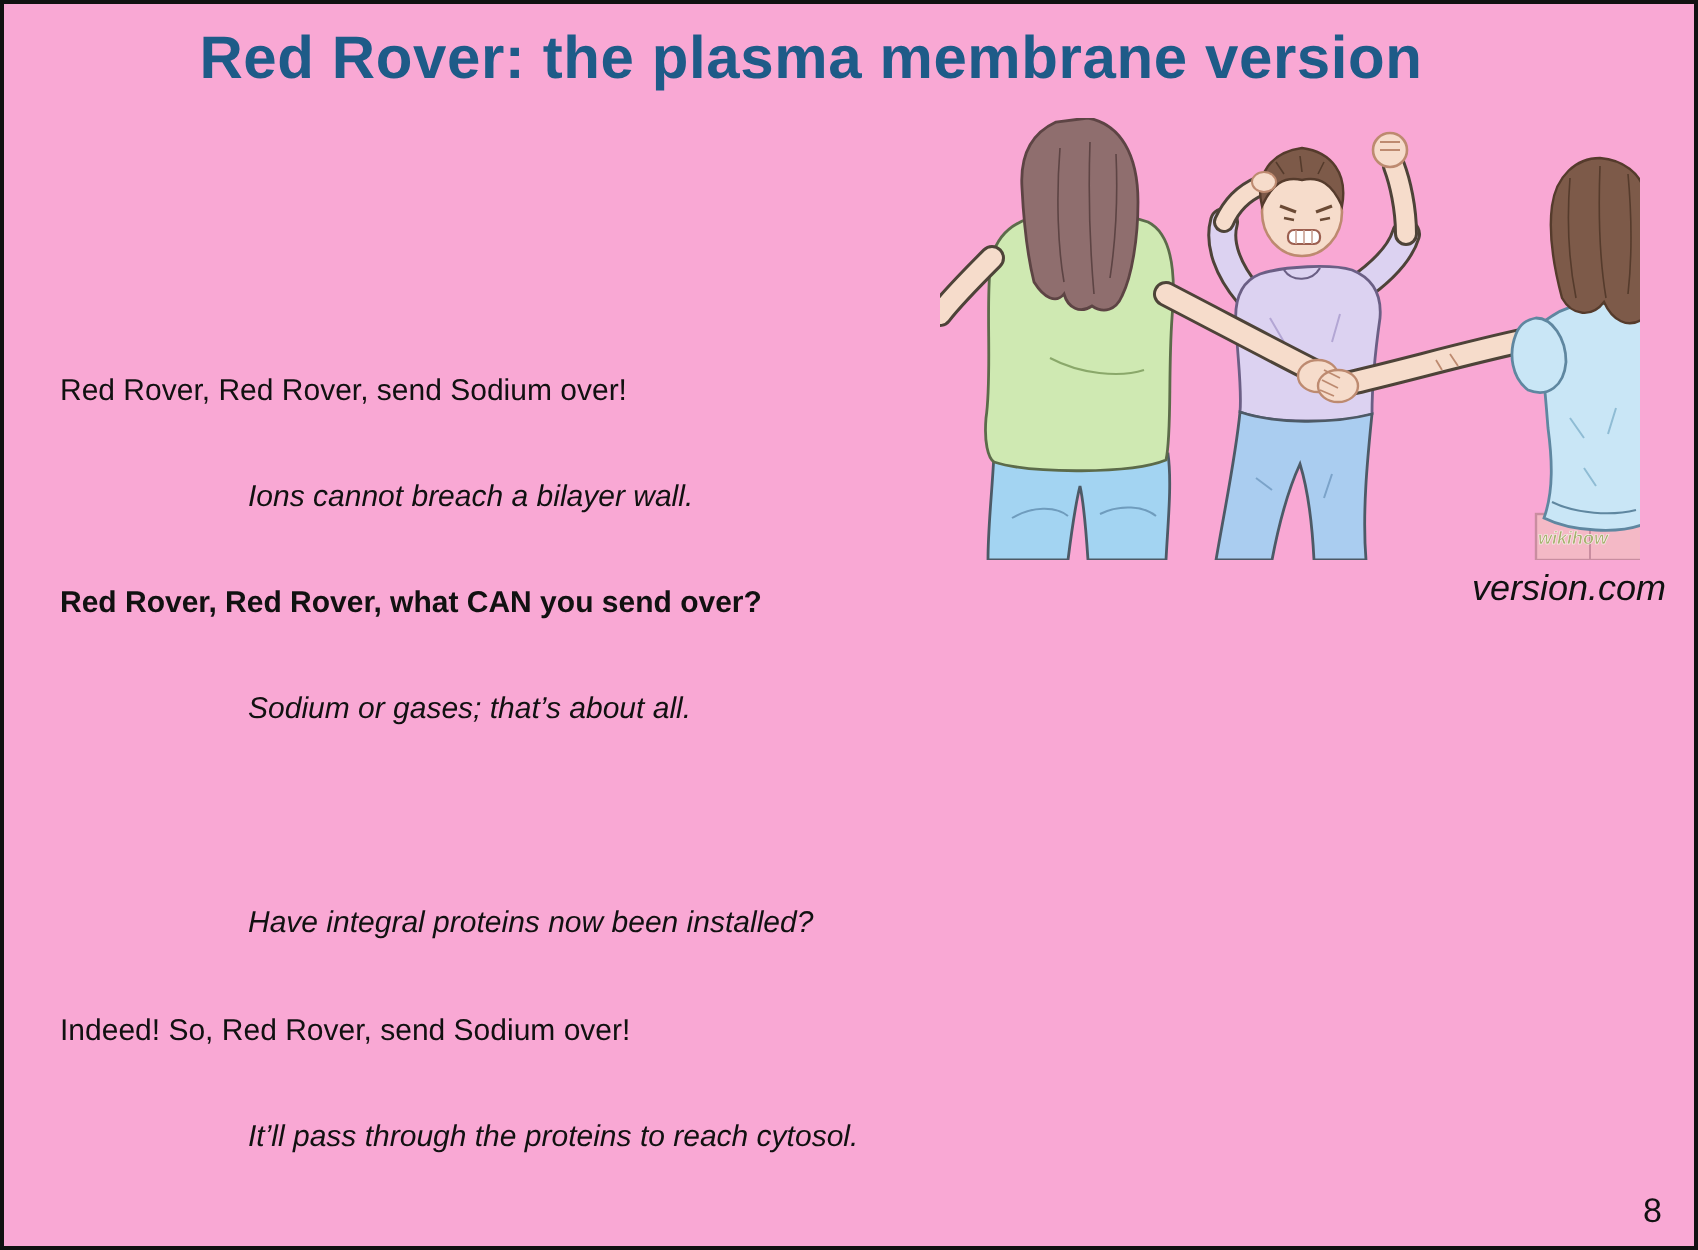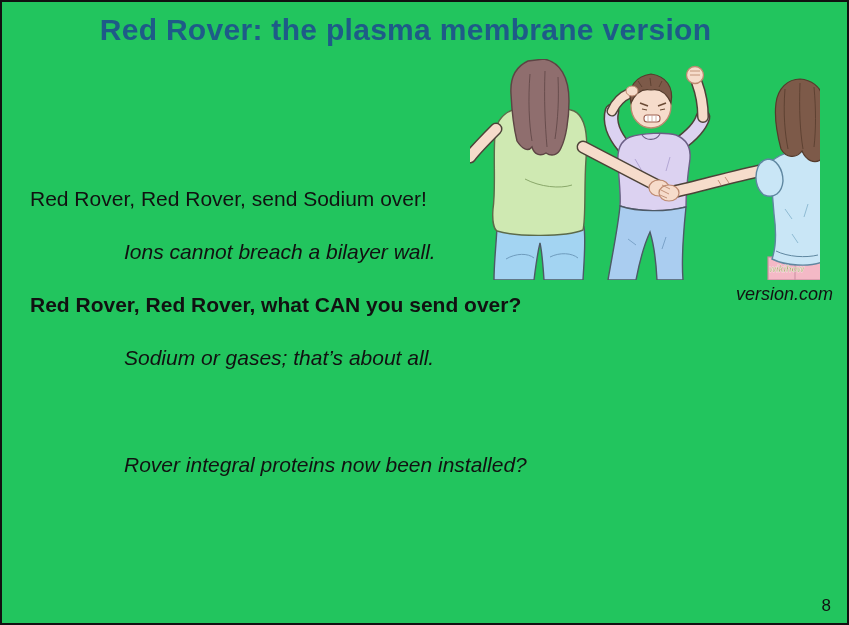--- a/index.html
+++ b/index.html
@@ -1,38 +1,38 @@
 <!DOCTYPE html>
 <html><head>
 <meta charset="utf-8">
 <style>
   html,body{margin:0;padding:0;background:#888;}
   .slide{
     position:relative;
     width:849px;height:625px;
     box-sizing:border-box;
-    background:#22c55e;
+    background:#f9a8d4;
     border:2px solid #111111;
     overflow:hidden;
     font-family:"Liberation Sans", sans-serif;
     color:#111111;
   }
   .title{
     position:absolute;
     top:11px;left:0;right:38px;
     margin:0;
     text-align:center;
     font-size:30px;
     font-weight:bold;
     letter-spacing:0.3px;
     color:#1e5b88;
   }
   .poem-line{
     position:absolute;
-    font-size:21px;
+    font-size:15px;
     white-space:nowrap;
   }
   .poem-line.regular{left:28px;}
   .poem-line.italic{left:122px;font-style:italic;}
   .l0{top:185px;} .l1{top:238px;} .l2{top:291px;font-weight:bold;} .l3{top:344px;}
   .l4{top:398px;} .l5{top:451px;} .l6{top:505px;} .l7{top:558px;}
   .illustration{
     position:absolute;
     left:468px;top:57px;
     width:350px;height:221px;
@@ -56,21 +56,23 @@
 <body>
 
 <div class="slide">
 
   <h1 class="title">Red Rover: the plasma membrane version</h1>
 
   <div class="poem-line regular l0">Red Rover, Red Rover, send Sodium over!</div>
   <div class="poem-line italic  l1">Ions cannot breach a bilayer wall.</div>
   <div class="poem-line regular l2">Red Rover, Red Rover, what CAN you send over?</div>
   <div class="poem-line italic  l3">Sodium or gases; that’s about all.</div>
-  <div class="poem-line italic  l5">Rover integral proteins now been installed?</div>
+  <div class="poem-line italic  l5">Have integral proteins now been installed?</div>
+  <div class="poem-line regular l6">Indeed! So, Red Rover, send Sodium over!</div>
+  <div class="poem-line italic  l7">It’ll pass through the proteins to reach cytosol.</div>
 
   <div class="illustration">
     <svg viewBox="0 0 352 221" width="352" height="221" xmlns="http://www.w3.org/2000/svg">
 
       <g>
 
         <path d="M27,168 C26,188 24,204 24,221 L64,221 C66,205 68,192 70,184 C72,193 73,206 74,221 L113,221 C114,202 116,182 114,168 Z" fill="#a3d4f2" stroke="#4d5a66" stroke-width="1.4"></path>
         <path d="M36,200 C46,194 58,194 64,199" fill="none" stroke="#6f9cbd" stroke-width="1"></path>
         <path d="M80,198 C90,193 102,194 108,199" fill="none" stroke="#6f9cbd" stroke-width="1"></path>
 

